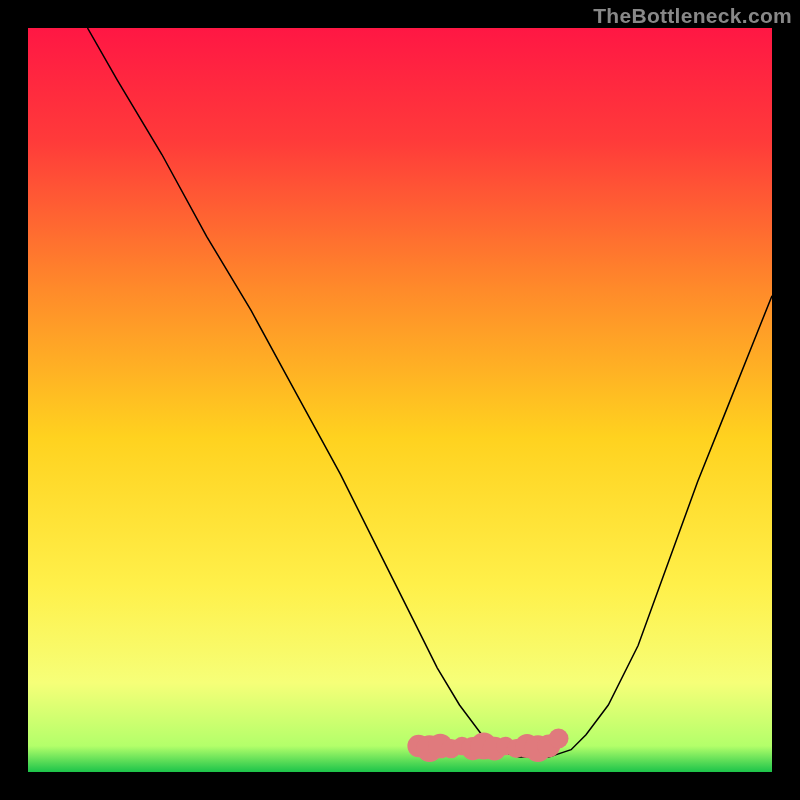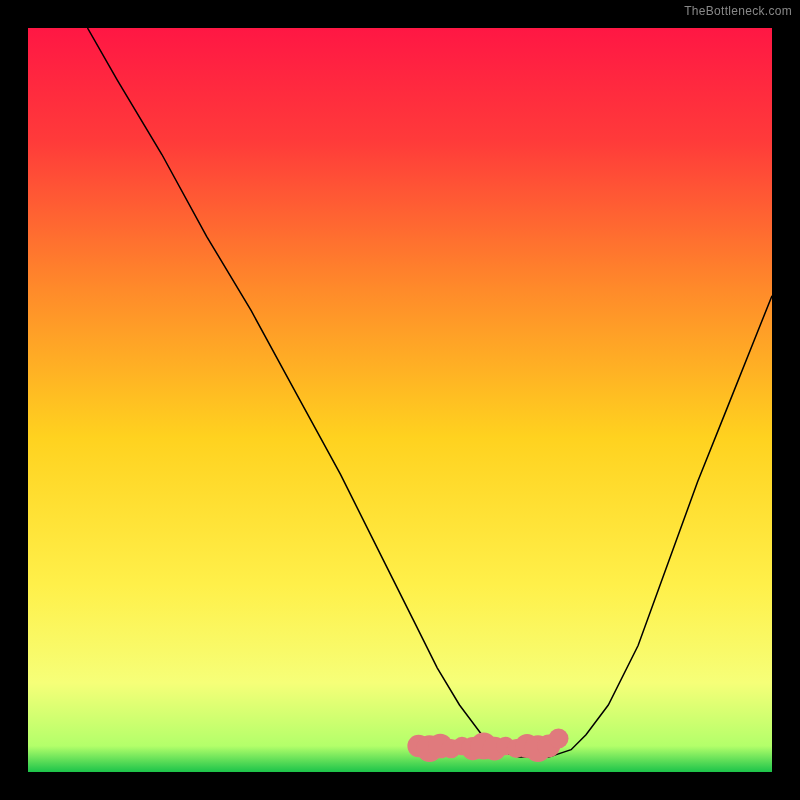--- a/index.html
+++ b/index.html
@@ -24,22 +24,22 @@
     height: 748px;
     border: 2px solid #000;
     box-sizing: border-box;
     overflow: hidden;
   }
   .watermark {
     position: absolute;
     top: 4px;
     right: 8px;
     color: #888;
-    font-size: 12px;
-    font-weight: 400;
+    font-size: 21px;
+    font-weight: 700;
     letter-spacing: 0.3px;
   }
   svg.curve {
     position: absolute;
     inset: 0;
     width: 100%;
     height: 100%;
     overflow: visible;
   }
 </style>

